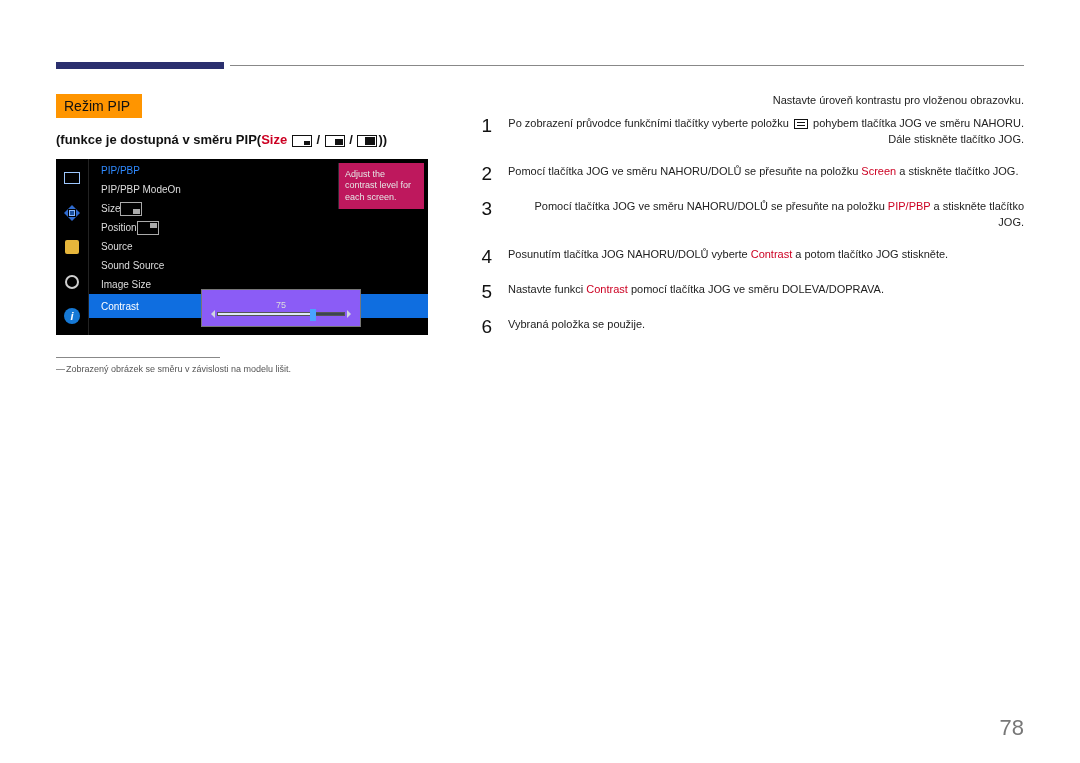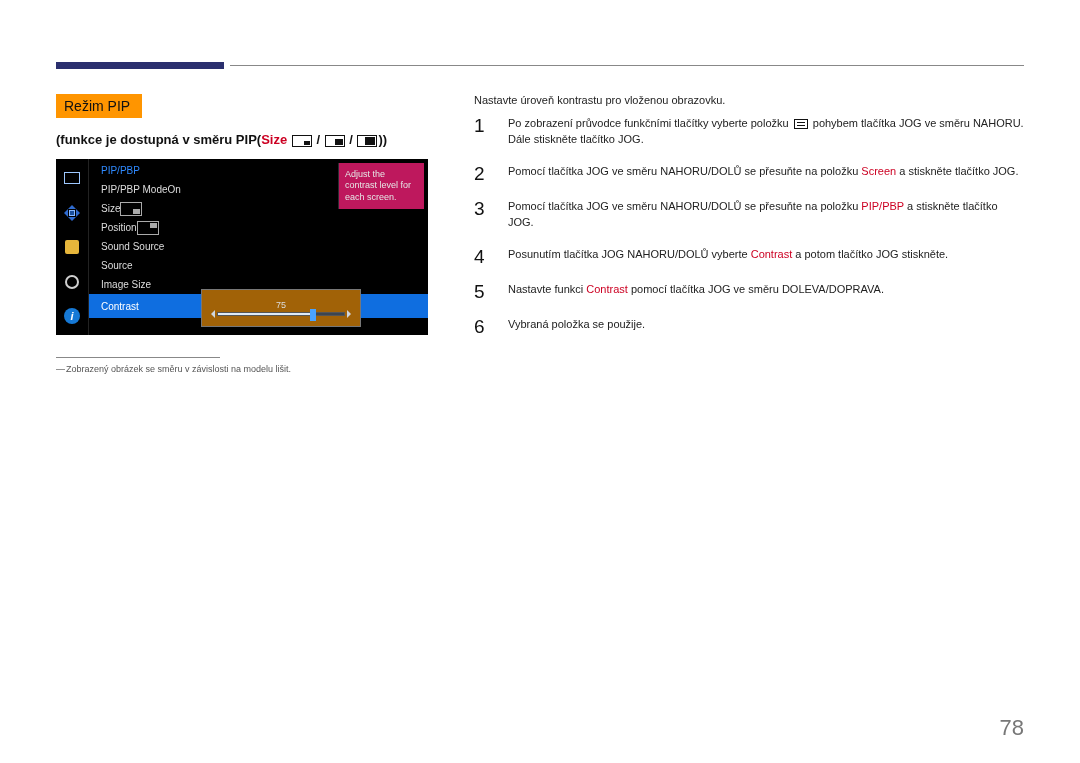--- a/index.html
+++ b/index.html
@@ -2,21 +2,21 @@
 <html><head>
 <meta charset="utf-8">
 <style>
   * { box-sizing: border-box; margin: 0; padding: 0; }
   body { font-family: Arial, Helvetica, sans-serif; background: #fff; width: 1080px; height: 763px; position: relative; color: #111; }
   .page { padding: 48px 56px 36px 56px; position: relative; height: 100%; }
   .topmark { position: absolute; top: 62px; left: 56px; width: 168px; height: 7px; background: #2a2f6e; }
   .hr { position: absolute; top: 65px; left: 230px; right: 56px; height: 1px; background: #888; }
   .columns { display: flex; gap: 36px; margin-top: 46px; }
   .col-left { width: 382px; }
-  .col-right { flex: 1; }
+  .col-right { flex: 1; text-align: right; }
   h1 { font-size: 24px; font-weight: 600; color: #111; margin-bottom: 18px; }
   .mode-box { display: inline-block; background: #ff9500; color: #111; font-weight: 400; font-size: 14px; padding: 4px 12px 4px 8px; margin-bottom: 14px; }
   .subhead { font-size: 13px; font-weight: 700; margin-bottom: 12px; }
   .subhead .accent { color: #c02; font-weight: 700; }
   .size-icon { display: inline-block; width: 20px; height: 12px; border: 1px solid #111; position: relative; vertical-align: middle; margin: 0 1px; }
   .size-icon::after { content: ""; position: absolute; background: #111; }
   .size-icon.s1::after { right: 1px; bottom: 1px; width: 6px; height: 4px; }
   .size-icon.s2::after { right: 1px; bottom: 1px; width: 8px; height: 6px; }
   .size-icon.s3::after { right: 1px; bottom: 1px; width: 10px; height: 8px; }
 
@@ -39,21 +39,21 @@
   .osd-main { flex: 1; border-left: 1px solid #222; position: relative; }
   .osd-title { color: #2f8aff; font-size: 10px; padding: 6px 10px 4px 12px; }
   .osd-list { }
   .osd-row { display: flex; align-items: center; justify-content: flex-start; color: #ddd; font-size: 10px; height: 19px; padding: 0 12px; }
   .osd-row .val { display: flex; align-items: center; gap: 6px; }
   .osd-row.highlight { background: #0f6ee0; color: #fff; }
   .pip-thumb { width: 22px; height: 14px; border: 1px solid #aaa; position: relative; }
   .pip-thumb::after { content:""; position:absolute; right:1px; bottom:1px; width:7px; height:5px; background:#aaa; }
   .pip-thumb.pos::after { right:1px; top:1px; }
   .osd-row.slider-row { height: 24px; padding-right: 6px; }
-  .slider-box { position: absolute; left: 112px; top: 130px; width: 160px; height: 38px; border: 1px solid #777; background: #a16207; display:flex; flex-direction:column; align-items:center; justify-content:center; gap:2px; z-index: 5; }
+  .slider-box { position: absolute; left: 112px; top: 130px; width: 160px; height: 38px; border: 1px solid #777; background: #8b5cf6; display:flex; flex-direction:column; align-items:center; justify-content:center; gap:2px; z-index: 5; }
   .slider-val { color:#ddd; font-size:9px; }
   .slider-track { width: 128px; height: 4px; background:#3c4550; border:1px solid #555; position:relative; display:flex; align-items:center; }
   .slider-fill { position:absolute; left:0; top:0; bottom:0; width:75%; background:#dfeaf6; }
   .slider-knob { position:absolute; left:calc(75% - 3px); top:-4px; width:6px; height:12px; background:#4aa3ff; }
   .slider-arrow { width:0; height:0; border:4px solid transparent; }
   .slider-arrow.l { border-right-color:#cfd6df; position:absolute; left:-10px; }
   .slider-arrow.r { border-left-color:#cfd6df; position:absolute; right:-10px; }
 
   .osd-tip { position: absolute; top: 4px; right: 4px; width: 86px; background: #be185d; color: #e6e6e6; font-size: 9px; padding: 6px 6px; line-height: 1.25; border-left: 1px solid #2a2c31; }
 
@@ -126,24 +126,24 @@
                   <span class="pip-thumb"></span>
                 </span>
             </div>
             <div class="osd-row">
               <span>Position</span>
               <span class="val">
                   <span class="pip-thumb pos"></span>
                 </span>
             </div>
             <div class="osd-row">
+              <span>Source</span>
+            </div>
+            <div class="osd-row">
               <span>Sound Source</span>
-            </div>
-            <div class="osd-row">
-              <span>Source</span>
             </div>
             <div class="osd-row">
               <span>Image Size</span>
             </div>
             <div class="osd-row highlight slider-row">
               <span>Contrast</span>
             </div>
           </div>
           <div class="slider-box">
             <div class="slider-val">75</div>

